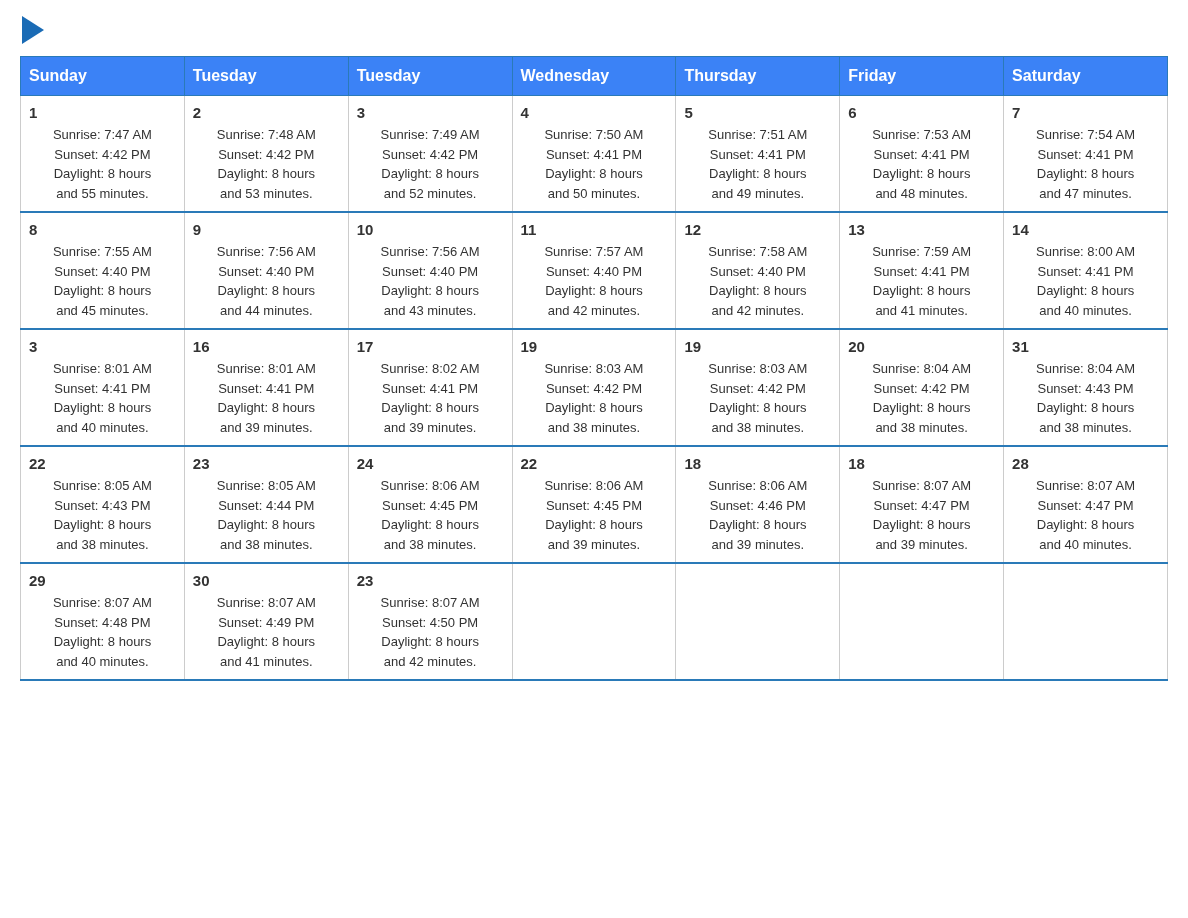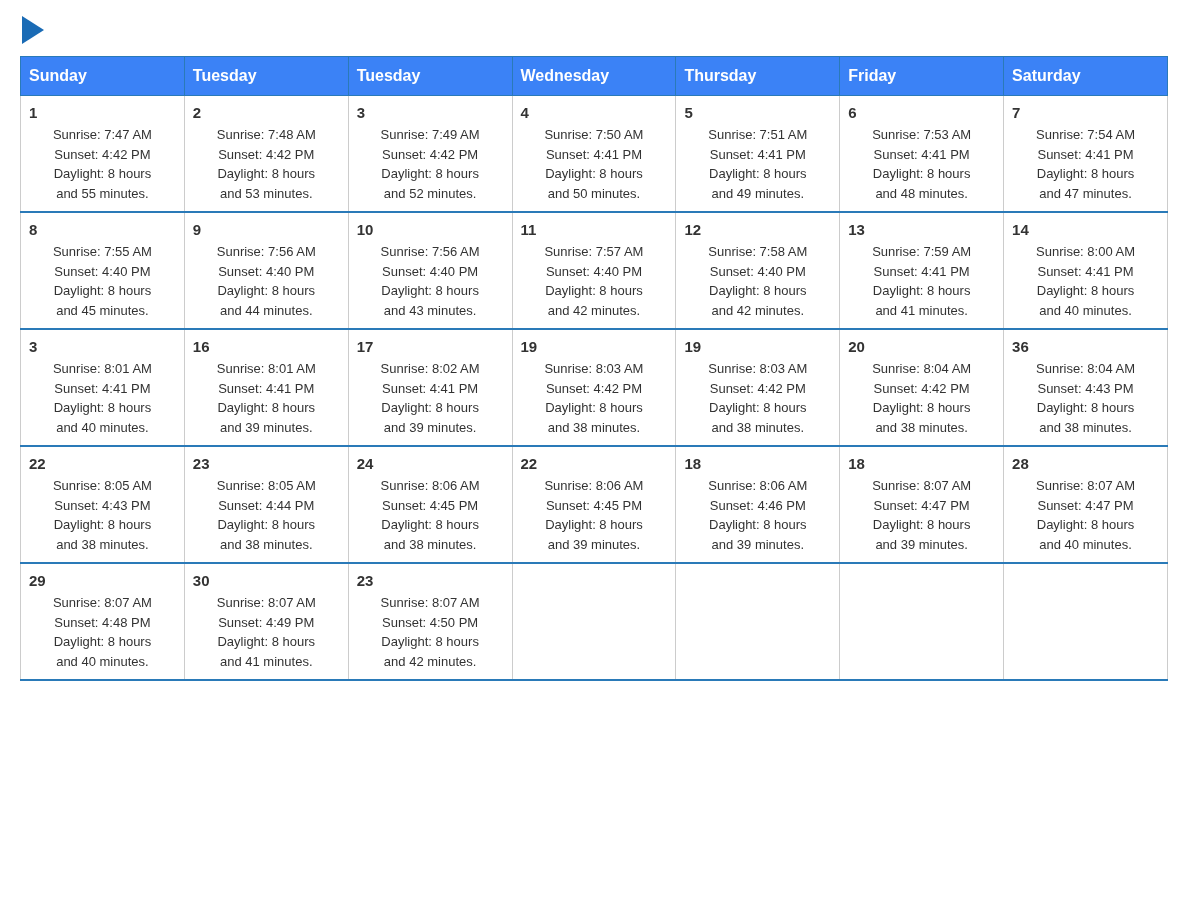--- a/index.html
+++ b/index.html
@@ -306,21 +306,21 @@
         <td>
         <span class="day-num">20</span>
         <div class="day-info">
           Sunrise: 8:04 AM<br>
           Sunset: 4:42 PM<br>
           Daylight: 8 hours<br>
           and 38 minutes.
         </div>
       </td>
         <td>
-        <span class="day-num">36</span>
+        <span class="day-num">31</span>
         <div class="day-info">
           Sunrise: 8:04 AM<br>
           Sunset: 4:43 PM<br>
           Daylight: 8 hours<br>
           and 38 minutes.
         </div>
       </td>
       </tr>
       <tr>
         <td>

